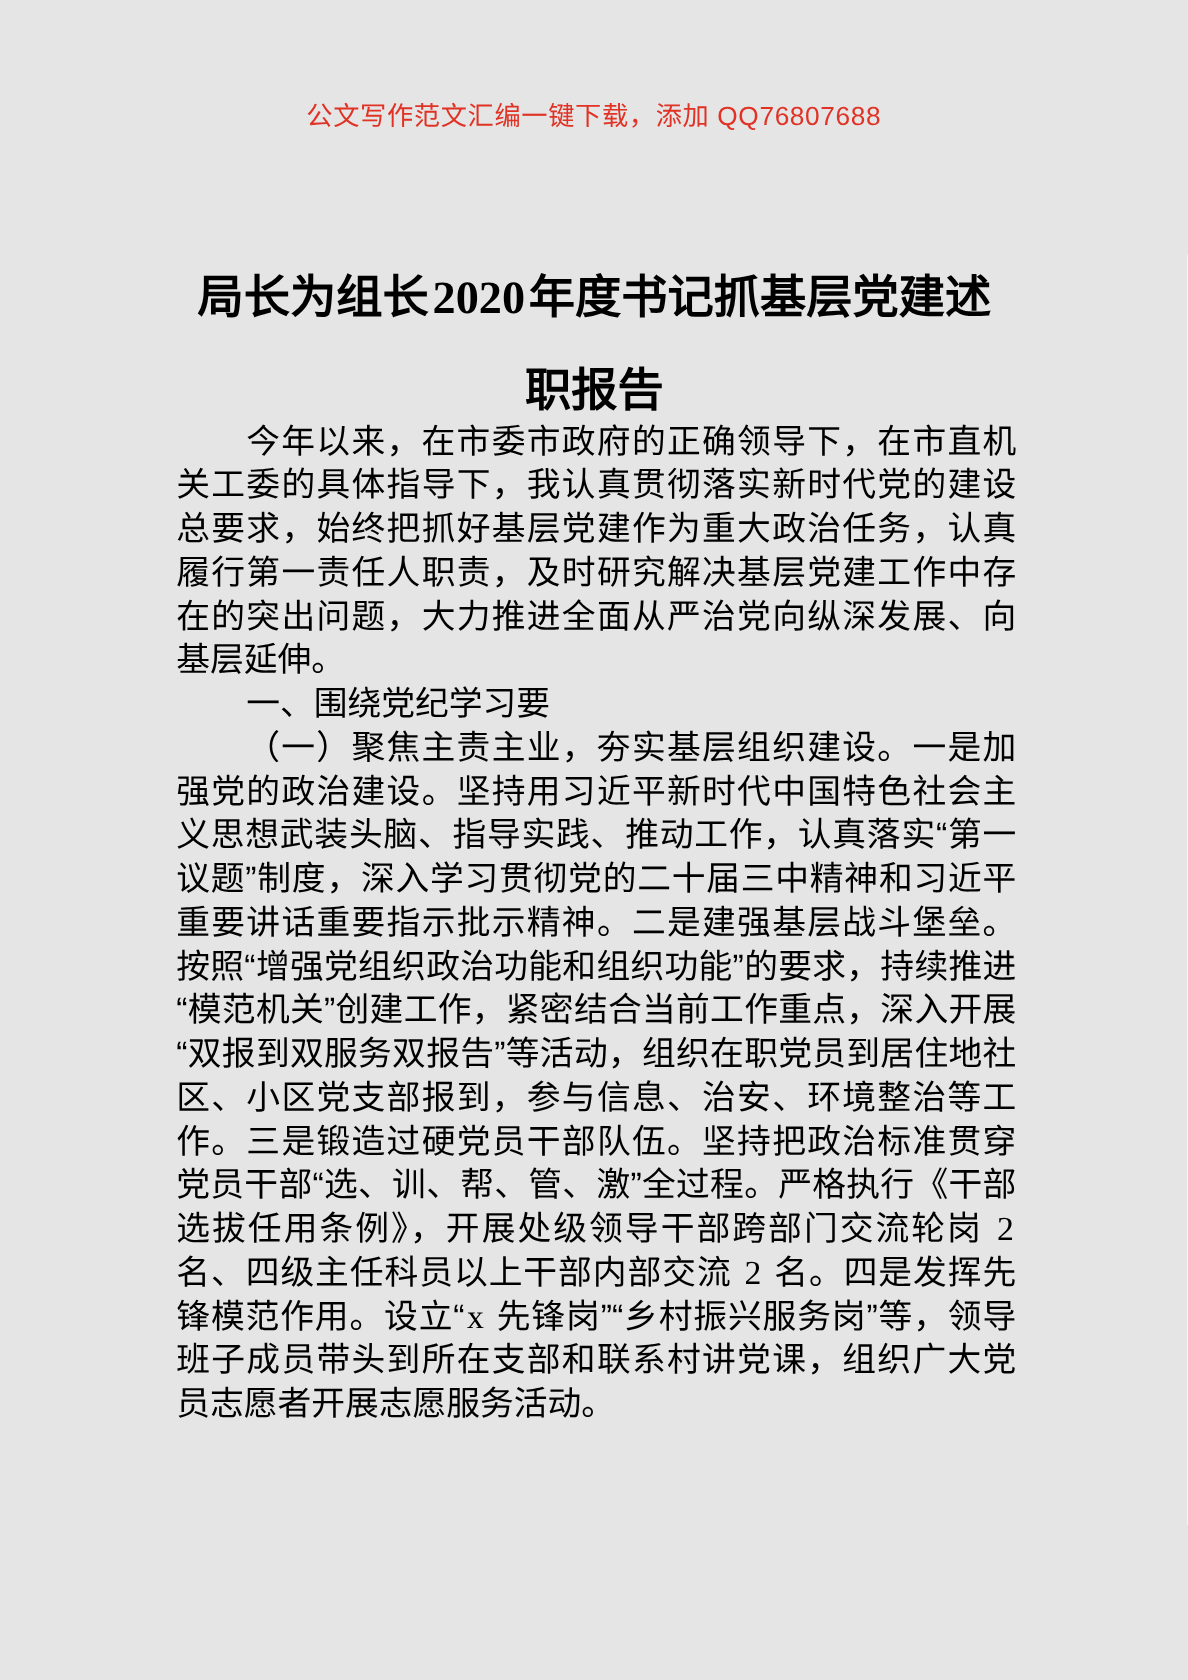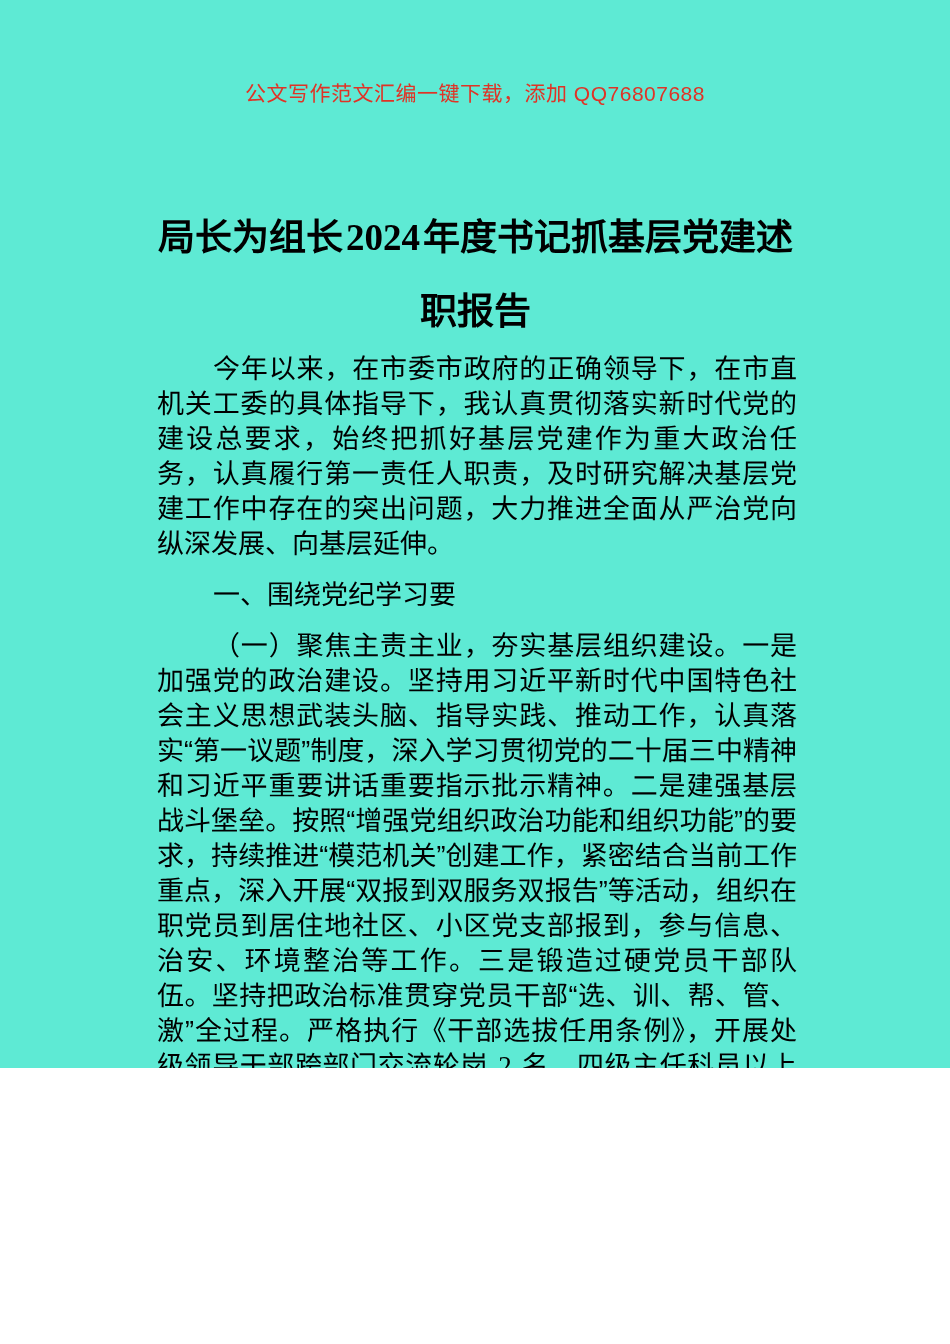--- a/index.html
+++ b/index.html
@@ -5,23 +5,23 @@
 <style>
   html, body {
     margin: 0;
     padding: 0;
     background: #ffffff;
   }
 
   .page {
     position: relative;
     width: 950px;
-    height: 1068px;
+    height: 1344px;
     margin: 0 auto;
-    background: #5eead4;
+    background: #e5e5e5;
     overflow: hidden;
     box-sizing: border-box;
     font-family: "Liberation Sans", "DejaVu Sans", sans-serif;
     color: #000000;
     -webkit-font-smoothing: antialiased;
   }
 
   
   .promo-banner {
     position: absolute;
@@ -61,21 +61,21 @@
 
   
   .doc-body {
     position: absolute;
     top: 336px;
     left: 141px;
     width: 672px;
   }
 
   .para {
-    margin: 16px;
+    margin: 0;
     font-size: 27px;
     line-height: 35px;
     text-align: justify;
     text-justify: inter-ideograph;
     text-align-last: left;
     font-weight: 400;
     letter-spacing: 0px;
     word-break: break-all;
     font-family: "Liberation Sans", "DejaVu Sans", sans-serif;
   }
@@ -90,21 +90,21 @@
 </head>
 <body>
 
 <div class="page">
 
   <div class="promo-banner">
     <span class="promo-text" style="color: rgb(224, 51, 38);">公文写作范文汇编一键下载，添加 QQ76807688</span>
   </div>
 
   <h1 class="doc-title">
-    <span>局长为组长</span><span class="title-num">2024</span><span>年度书记抓基层党建述</span><span>职报告</span>
+    <span>局长为组长</span><span class="title-num">2020</span><span>年度书记抓基层党建述</span><span>职报告</span>
   </h1>
 
   <div class="doc-body">
 
     <p class="para indent">今年以来，在市委市政府的正确领导下，在市直机关工委的具体指导下，我认真贯彻落实新时代党的建设总要求，始终把抓好基层党建作为重大政治任务，认真履行第一责任人职责，及时研究解决基层党建工作中存在的突出问题，大力推进全面从严治党向纵深发展、向基层延伸。</p>
 
     <p class="para indent">一、围绕党纪学习要</p>
 
     <p class="para indent">（一）聚焦主责主业，夯实基层组织建设。一是加强党的政治建设。坚持用习近平新时代中国特色社会主义思想武装头脑、指导实践、推动工作，认真落实“第一议题”制度，深入学习贯彻党的二十届三中精神和习近平重要讲话重要指示批示精神。二是建强基层战斗堡垒。按照“增强党组织政治功能和组织功能”的要求，持续推进“模范机关”创建工作，紧密结合当前工作重点，深入开展“双报到双服务双报告”等活动，组织在职党员到居住地社区、小区党支部报到，参与信息、治安、环境整治等工作。三是锻造过硬党员干部队伍。坚持把政治标准贯穿党员干部“选、训、帮、管、激”全过程。严格执行《干部选拔任用条例》，开展处级领导干部跨部门交流轮岗 <span class="lat">2</span> 名、四级主任科员以上干部内部交流 <span class="lat">2</span> 名。四是发挥先锋模范作用。设立“<span class="lat">x</span> 先锋岗”“乡村振兴服务岗”等，领导班子成员带头到所在支部和联系村讲党课，组织广大党员志愿者开展志愿服务活动。</p>
 

